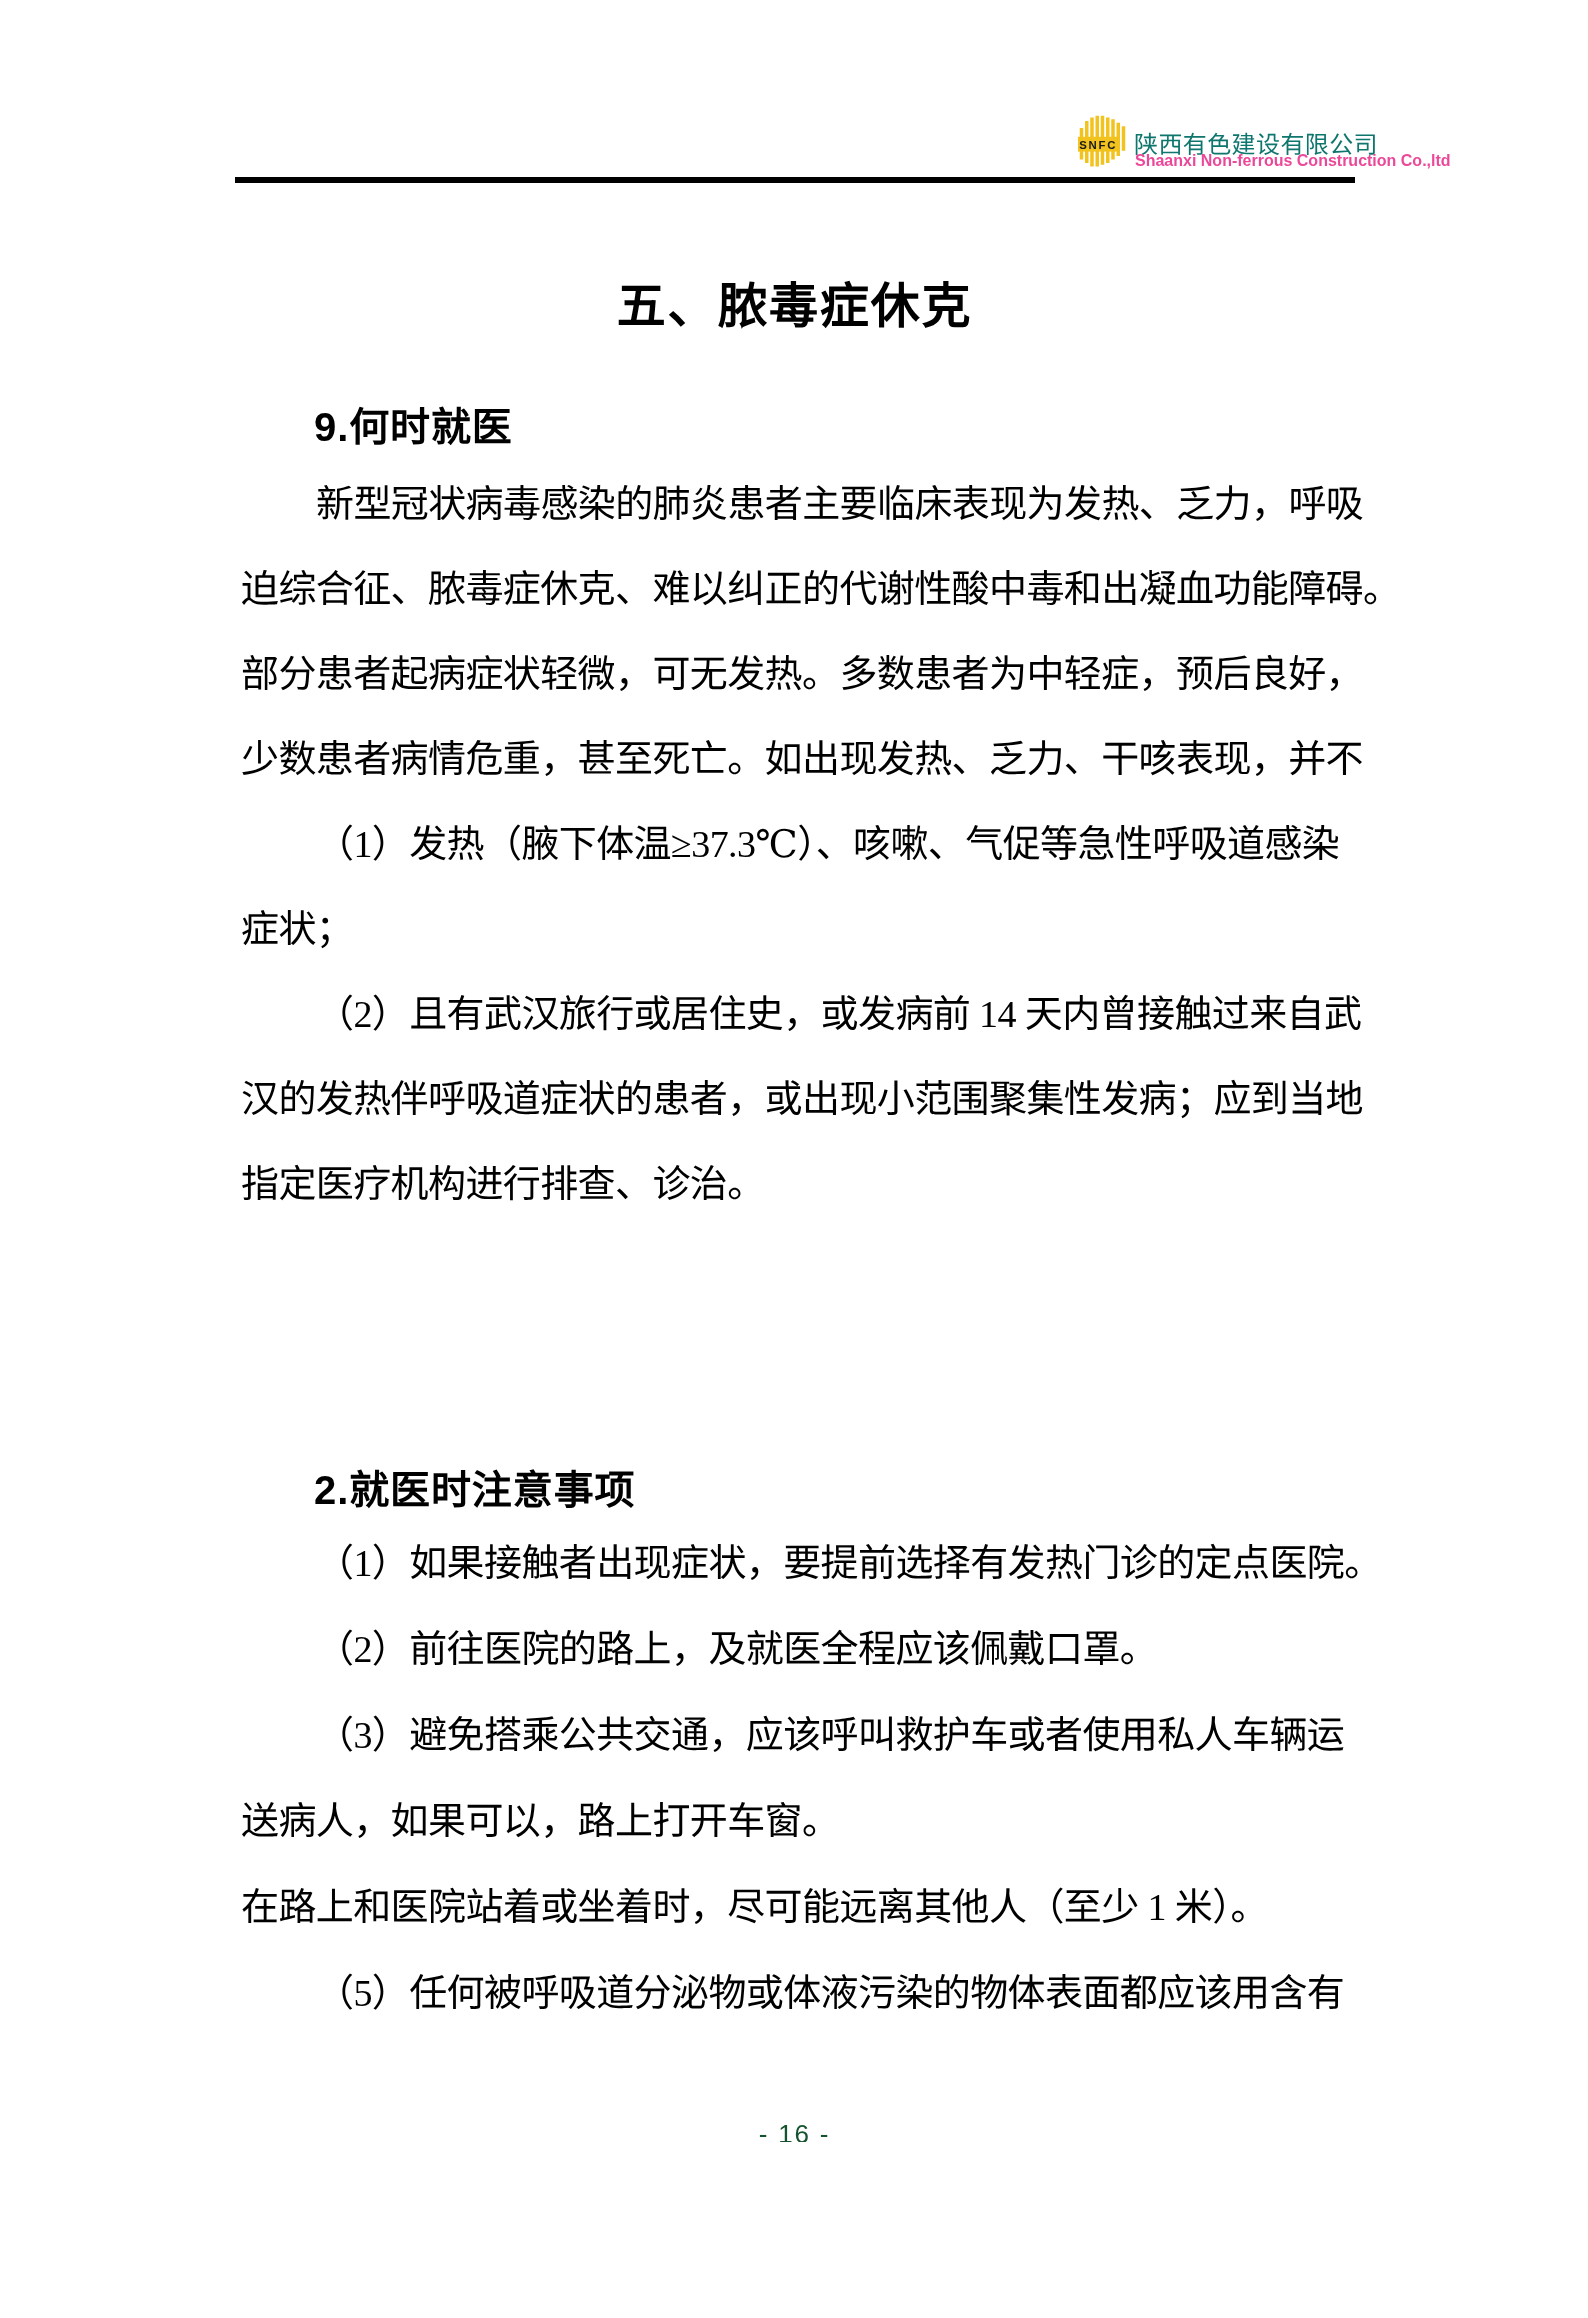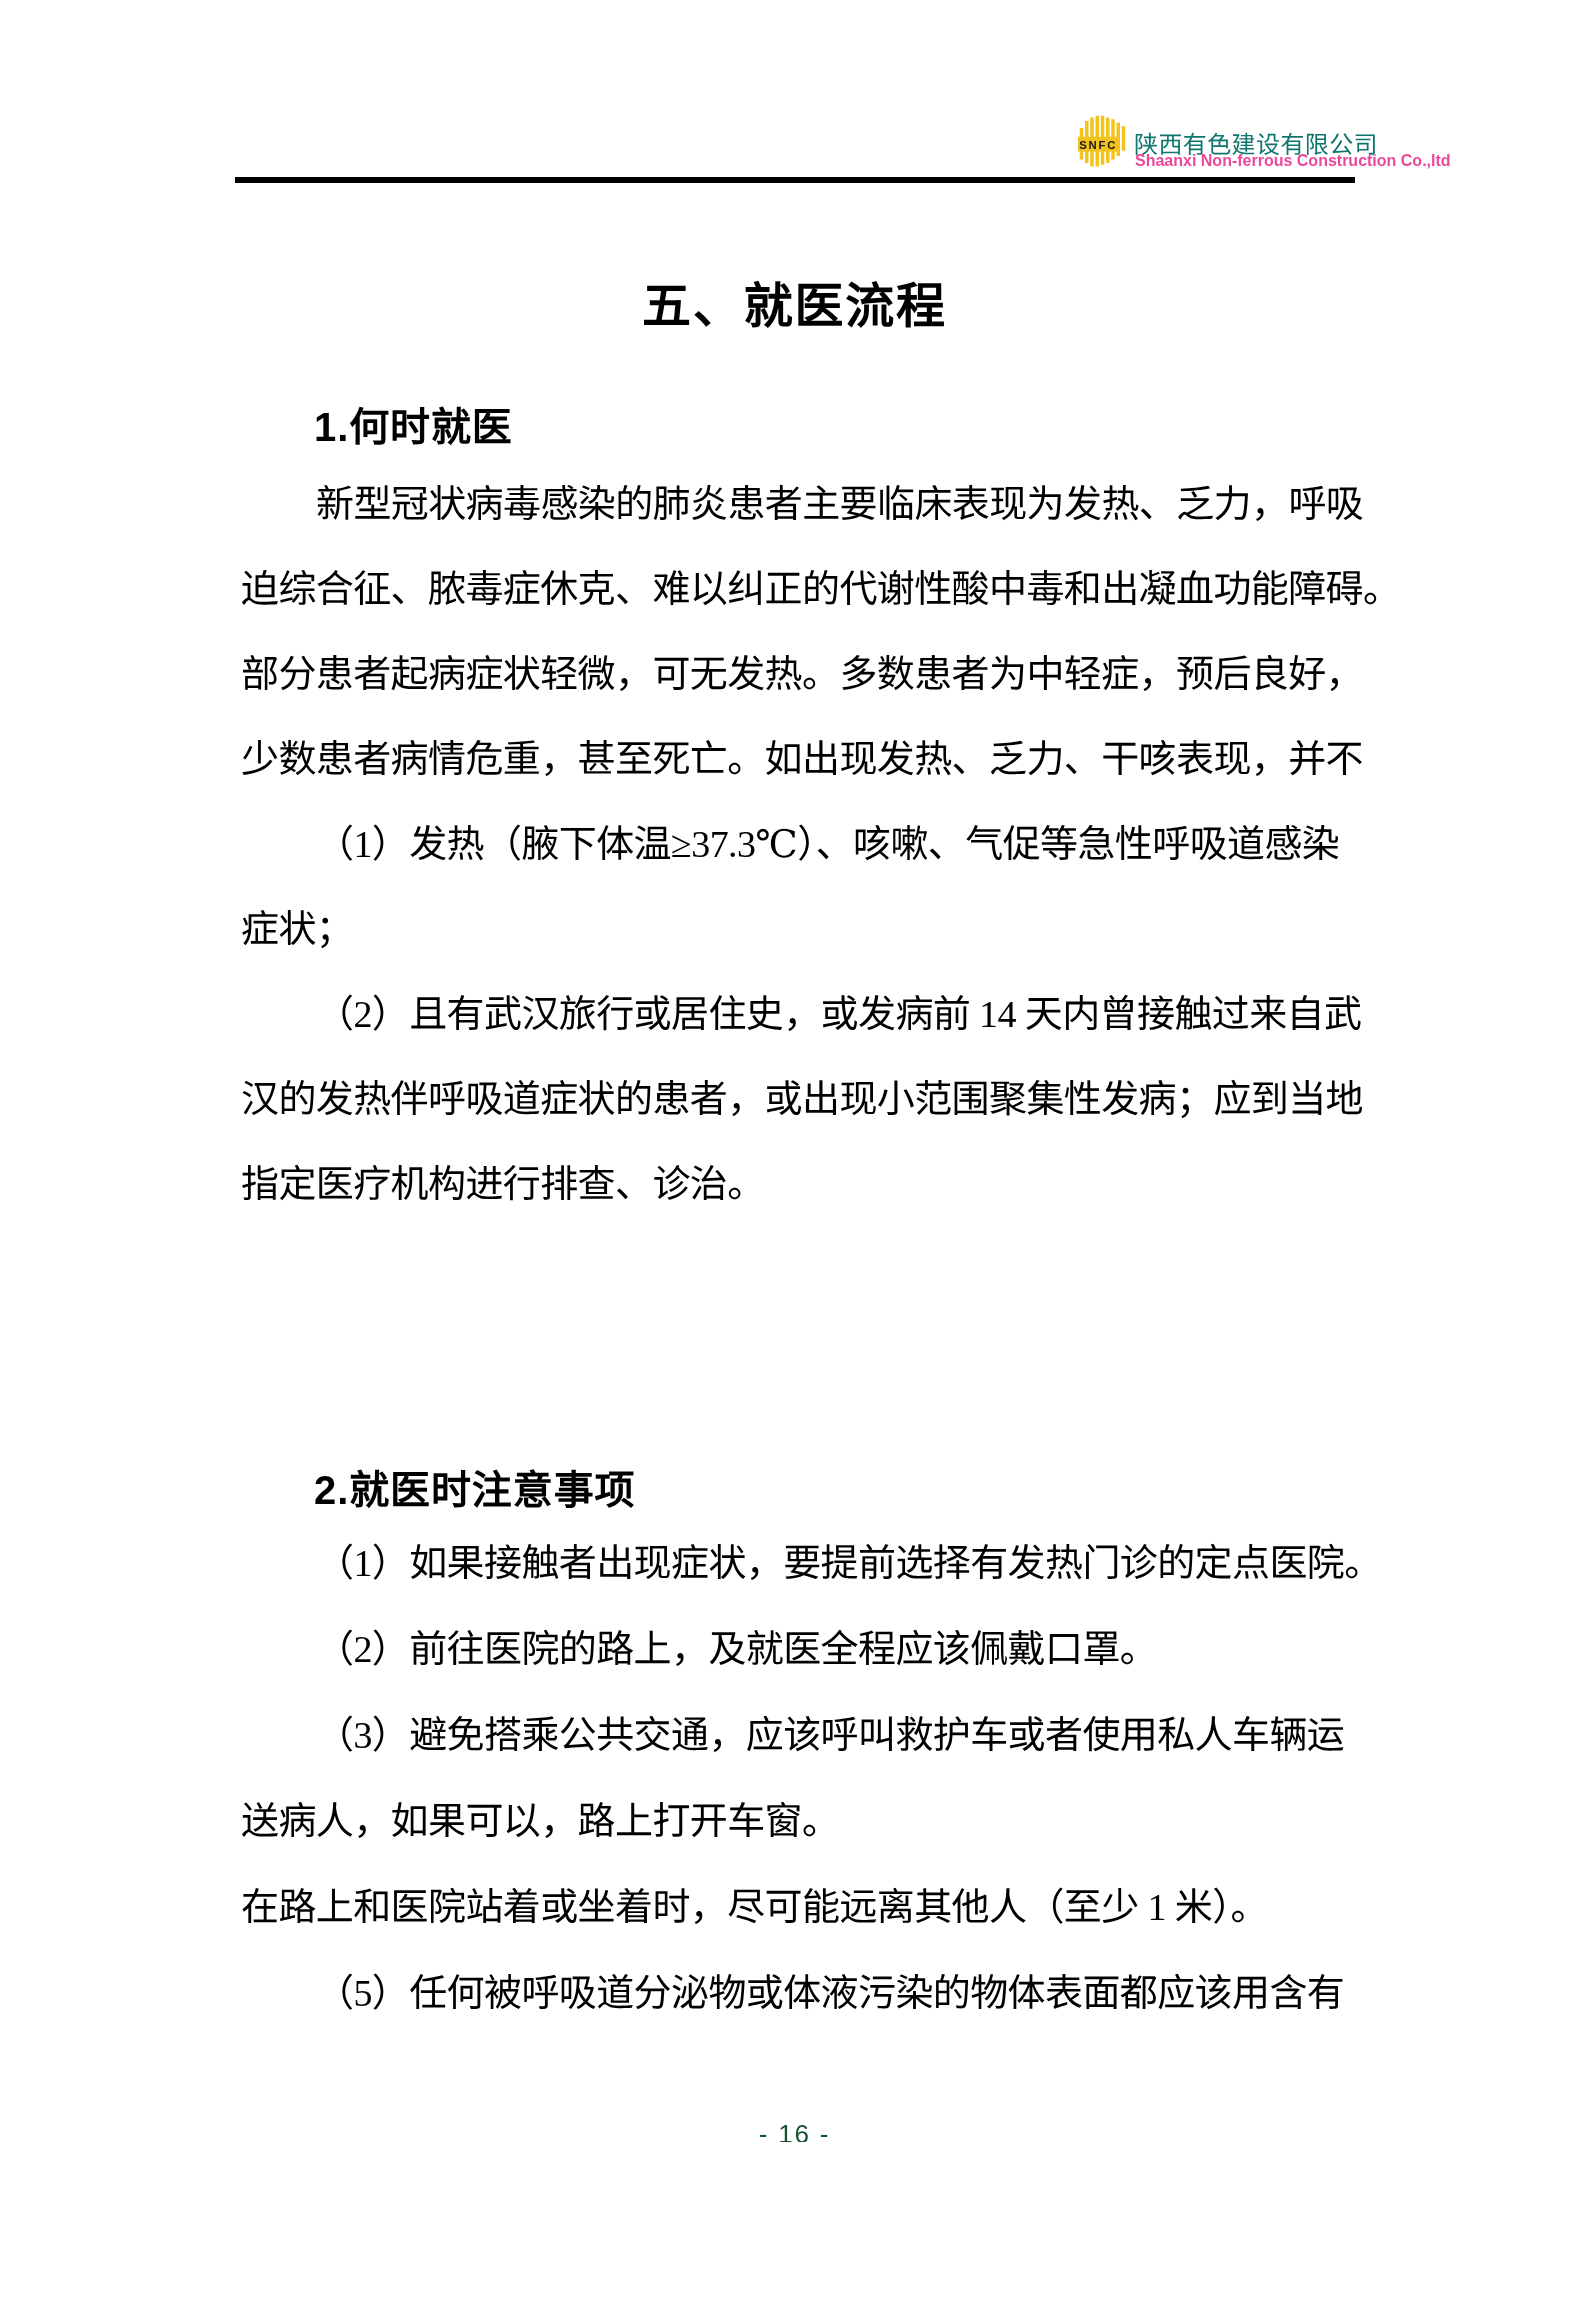--- a/index.html
+++ b/index.html
@@ -123,23 +123,23 @@
       <rect x="46" y="10" width="4" height="38"></rect>
       <rect x="52" y="14" width="4" height="28"></rect>
       <rect x="2" y="26" width="46" height="17"></rect>
     </g>
     <text x="25" y="40" text-anchor="middle" font-family="Liberation Sans, sans-serif" font-size="13" font-weight="bold" fill="#1a1a1a" letter-spacing="2">SNFC</text>
   </svg>
   <div class="company-zh">陕西有色建设有限公司</div>
   <div class="company-en">Shaanxi Non-ferrous Construction Co.,ltd</div>
   <div class="header-rule"></div>
 
-  <div class="doc-title">五、就医流程</div>
+  <div class="doc-title">五、脓毒症休克</div>
 
-  <div class="section-heading heading-1">1.何时就医</div>
+  <div class="section-heading heading-1">9.何时就医</div>
   <div class="body-lines sec1-lines">
     <div class="body-line indent">新型冠状病毒感染的肺炎患者主要临床表现为发热、乏力，呼吸</div>
     <div class="body-line">迫综合征、脓毒症休克、难以纠正的代谢性酸中毒和出凝血功能障碍。</div>
     <div class="body-line">部分患者起病症状轻微，可无发热。多数患者为中轻症，预后良好，</div>
     <div class="body-line">少数患者病情危重，甚至死亡。如出现发热、乏力、干咳表现，并不</div>
     <div class="body-line indent">（1）发热（腋下体温≥37.3℃）、咳嗽、气促等急性呼吸道感染</div>
     <div class="body-line">症状；</div>
     <div class="body-line indent">（2）且有武汉旅行或居住史，或发病前 14 天内曾接触过来自武</div>
     <div class="body-line">汉的发热伴呼吸道症状的患者，或出现小范围聚集性发病；应到当地</div>
     <div class="body-line">指定医疗机构进行排查、诊治。</div>

